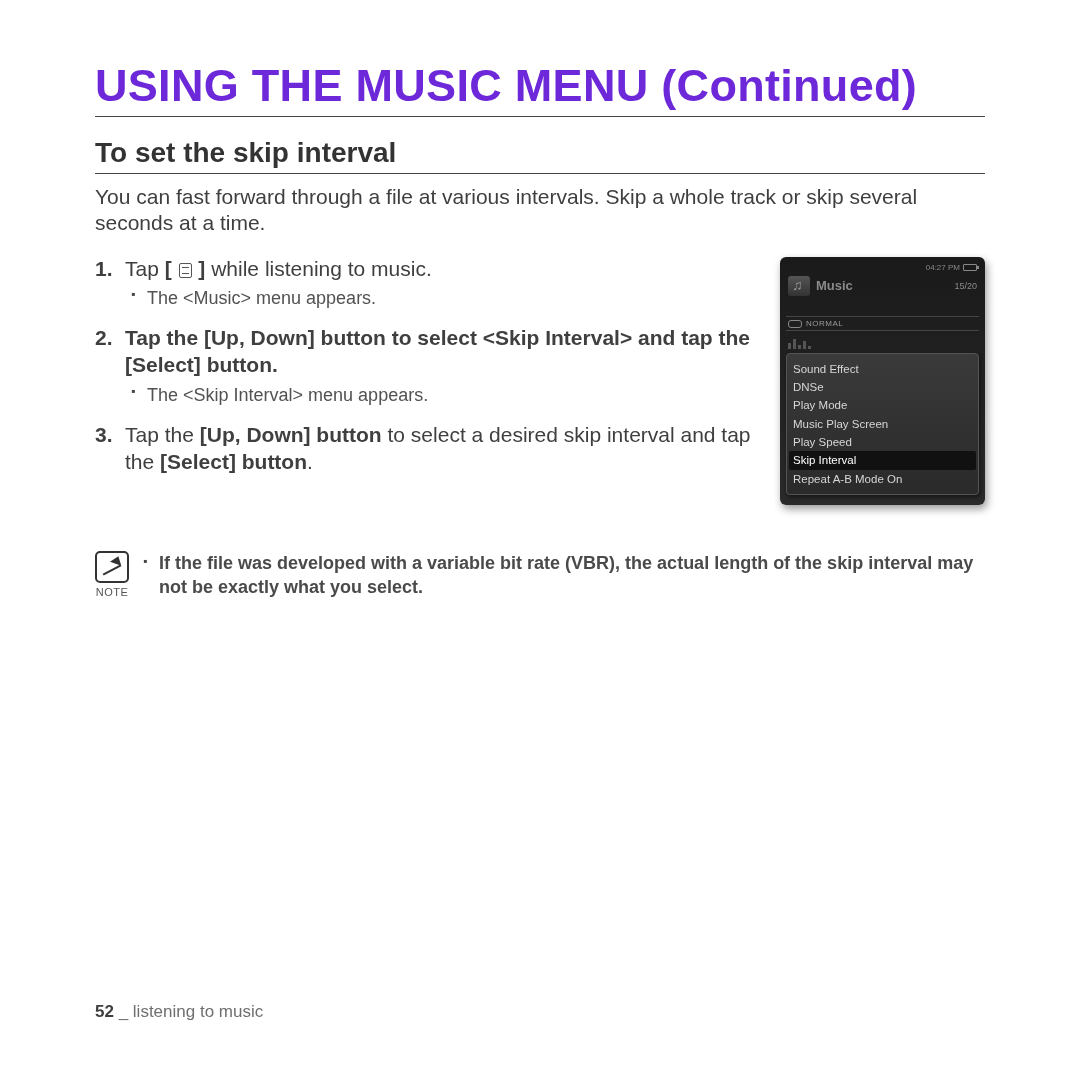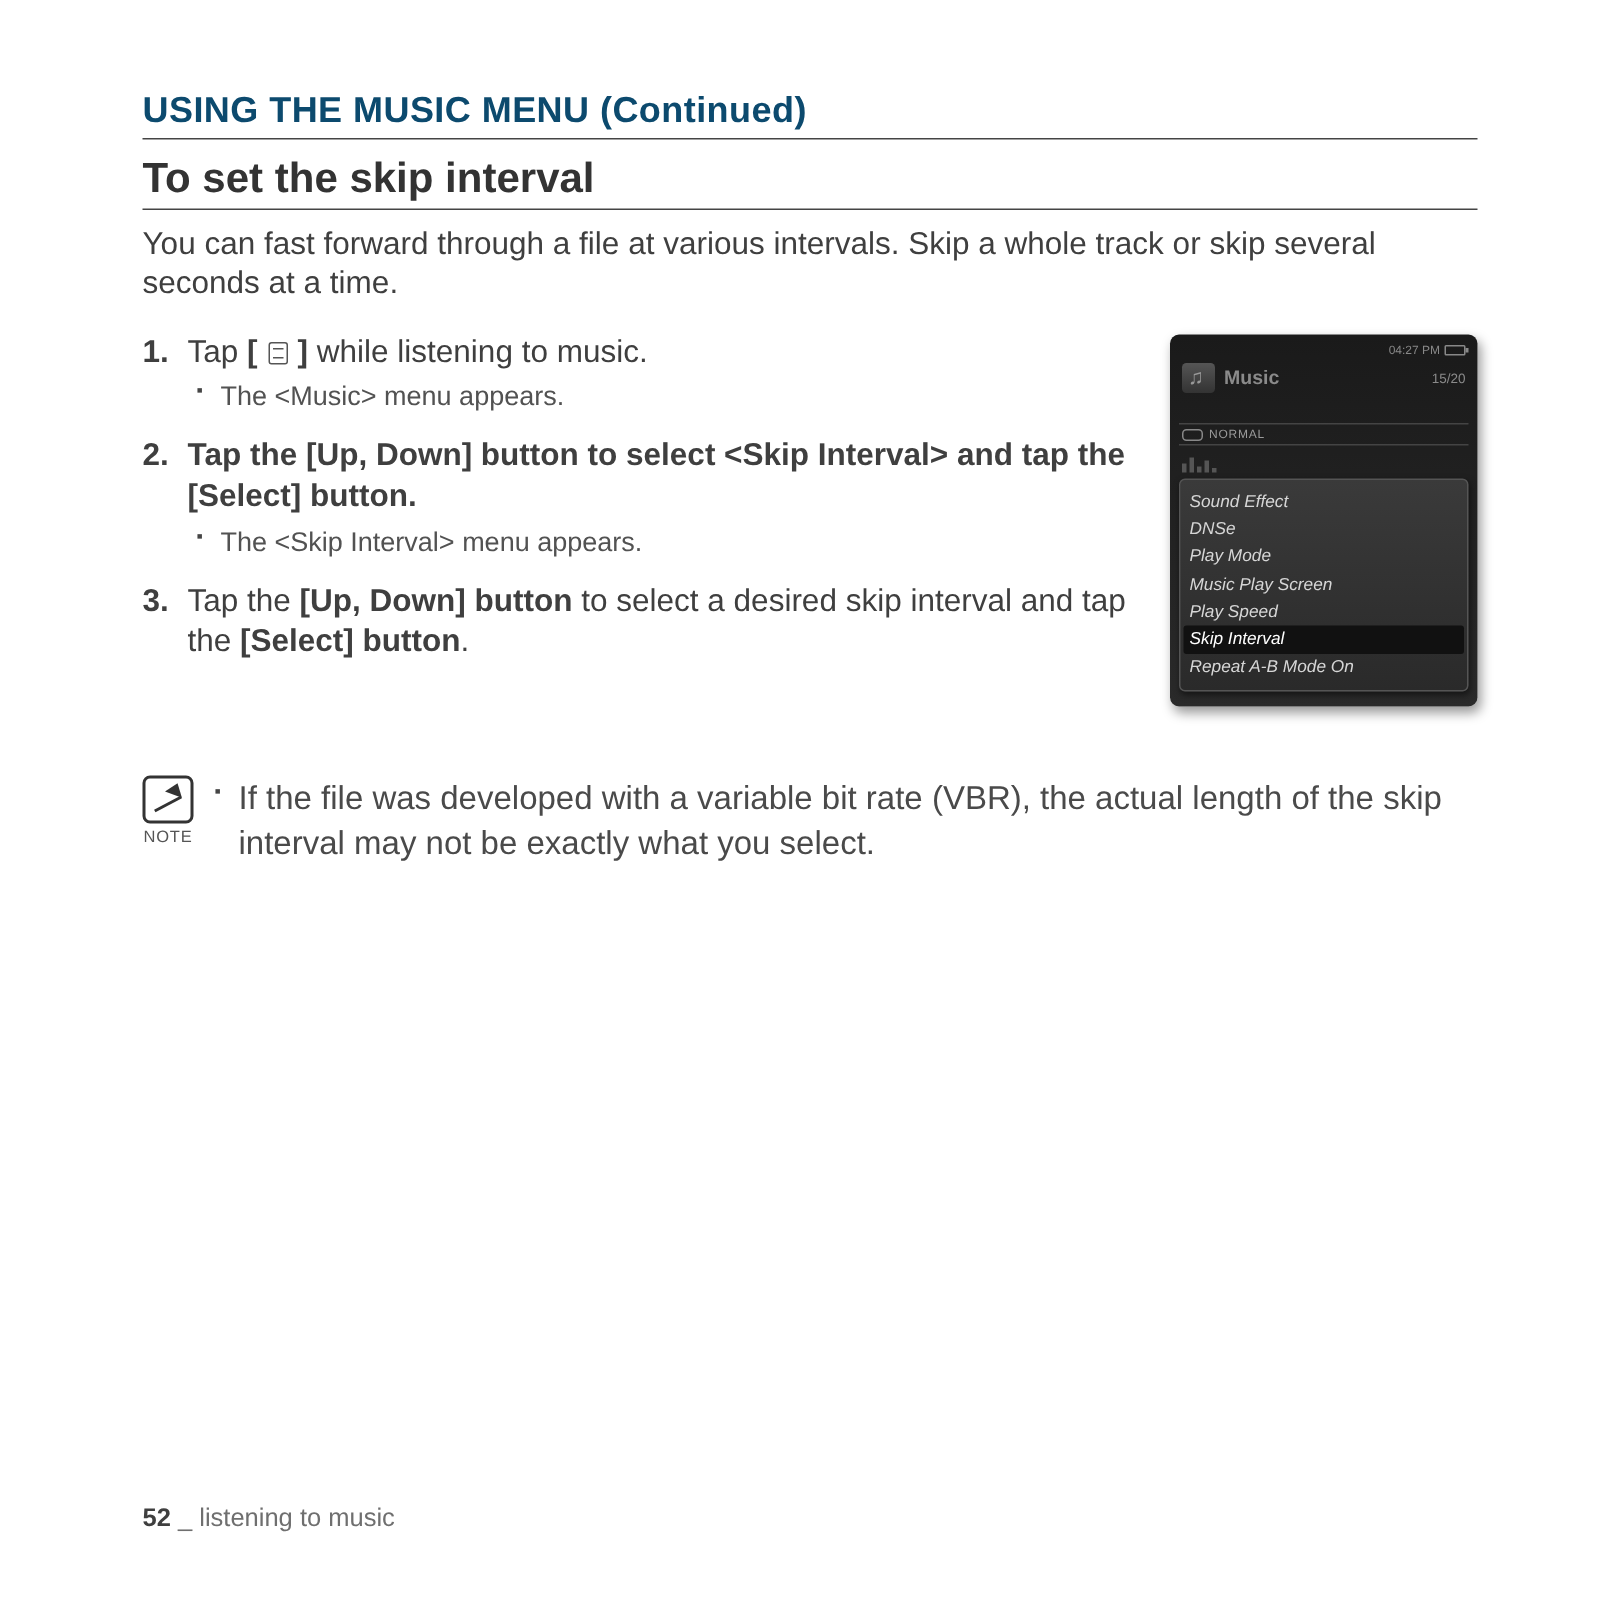--- a/index.html
+++ b/index.html
@@ -6,26 +6,26 @@
   body {
     width: 1080px;
     height: 1080px;
     background: #ffffff;
     font-family: Arial, Helvetica, sans-serif;
     color: #3f3f3f;
     position: relative;
     padding: 60px 95px 40px 95px;
   }
   .main-title {
-    font-size: 24px;
+    font-size: 45px;
     font-weight: bold;
-    color: #0c4a6e;
+    color: #6d28d9;
     border-bottom: 1.5px solid #444;
     padding-bottom: 4px;
-    margin-bottom: 10px;
+    margin-bottom: 20px;
     letter-spacing: 0.3px;
   }
   .sub-title {
     font-size: 28px;
     font-weight: bold;
     color: #333;
     border-bottom: 1.5px solid #444;
     padding-bottom: 4px;
     margin-bottom: 10px;
   }
@@ -163,21 +163,20 @@
     border:1px solid #555;
     border-radius:4px;
     padding:6px 6px;
     box-shadow: 1px 2px 4px rgba(0,0,0,0.5);
   }
   .menu-panel div{
     font-size:11.5px;
     color:#d6d6d6;
     padding:2px 0;
     line-height:1.25;
-    font-style:italic;
   }
   .menu-panel .sel{
     color:#ffffff;
     background:#111;
     margin:0 -4px;
     padding:2px 4px;
     border-radius:2px;
   }
   
   .note-block{
@@ -198,22 +197,22 @@
     content:""; position:absolute; left:5px; top:16px; width:20px; height:0;
     border-top:2px solid #333; transform:rotate(-28deg);
   }
   .note-square::after{
     content:""; position:absolute; right:4px; top:3px; width:0;height:0;
     border-left:6px solid transparent;border-right:6px solid transparent;border-bottom:8px solid #333;
     transform:rotate(20deg);
   }
   .note-caption{font-size:11px;color:#555;letter-spacing:0.5px;}
   .note-text{
-    font-size:22px; line-height:1.35; color:#4a4a4a;
-    position:relative; padding-left:16px;
+    font-size:18px; line-height:1.35; color:#4a4a4a;
+    position:relative; padding-left:16px;font-weight:bold;
   }
   .note-text::before{
     content:"▪"; position:absolute; left:0; top:2px; font-size:12px; color:#454545;
   }
   
   .footer{
     position:absolute;
     left:95px;
     bottom:58px;
     font-size:17px;

